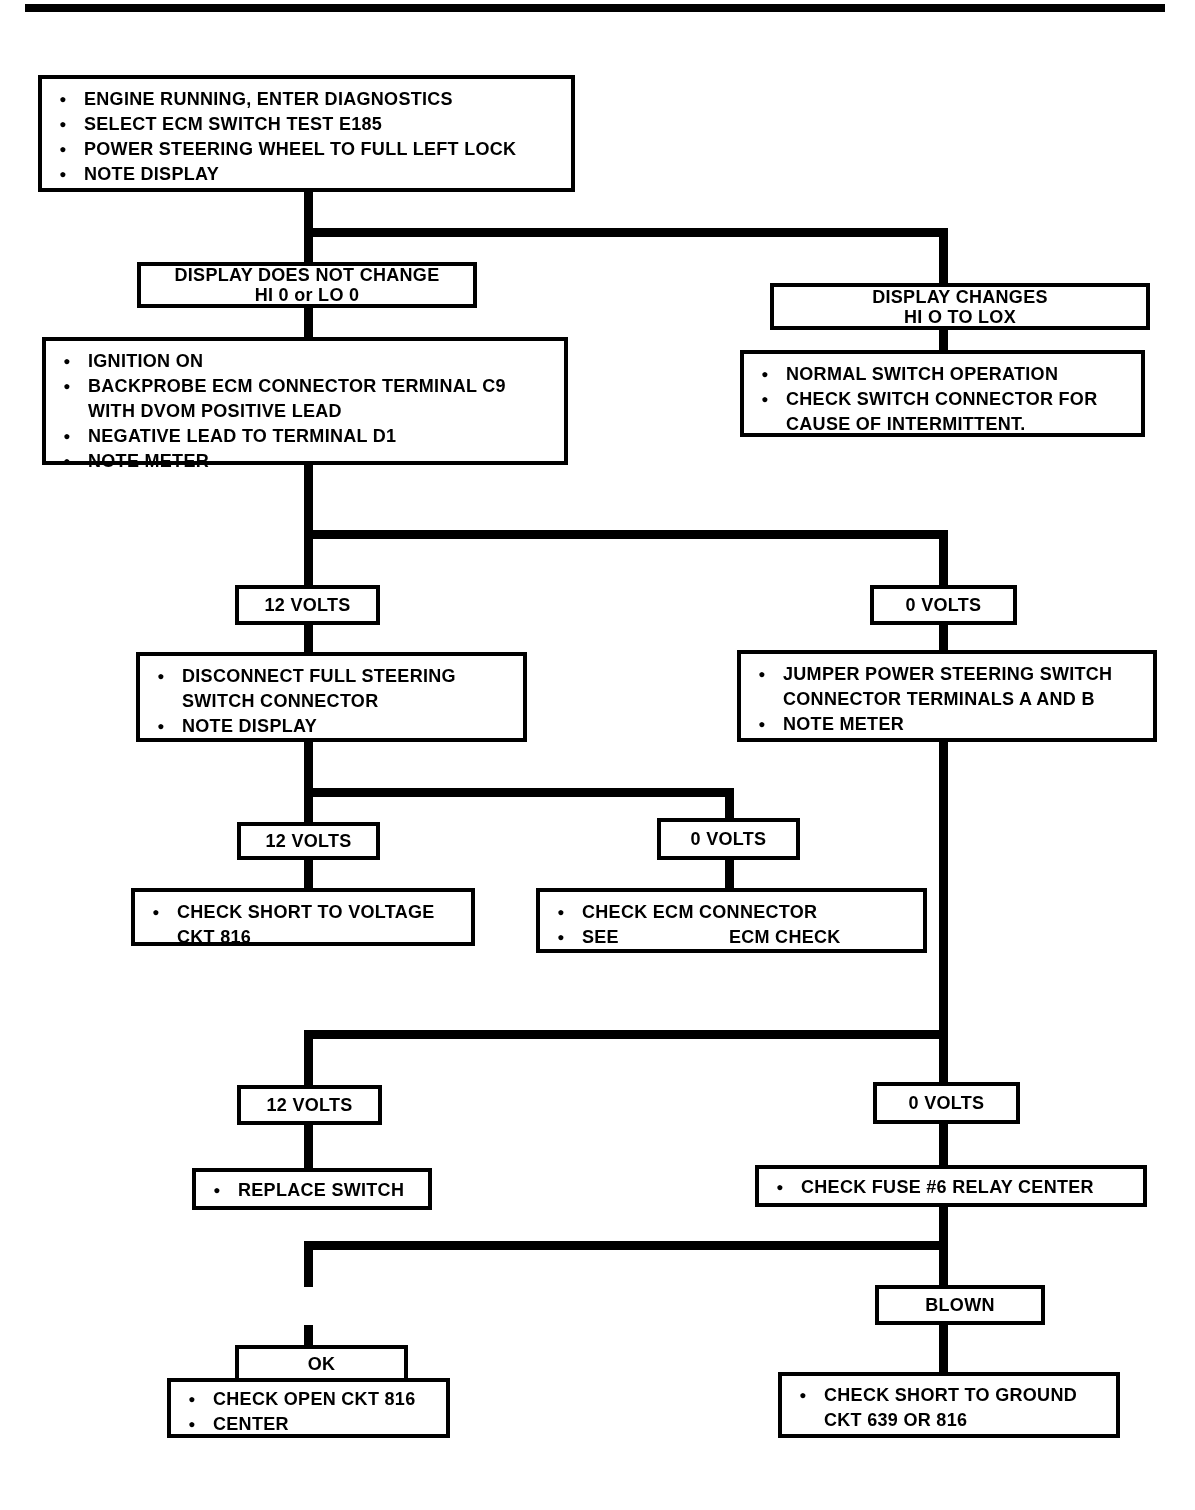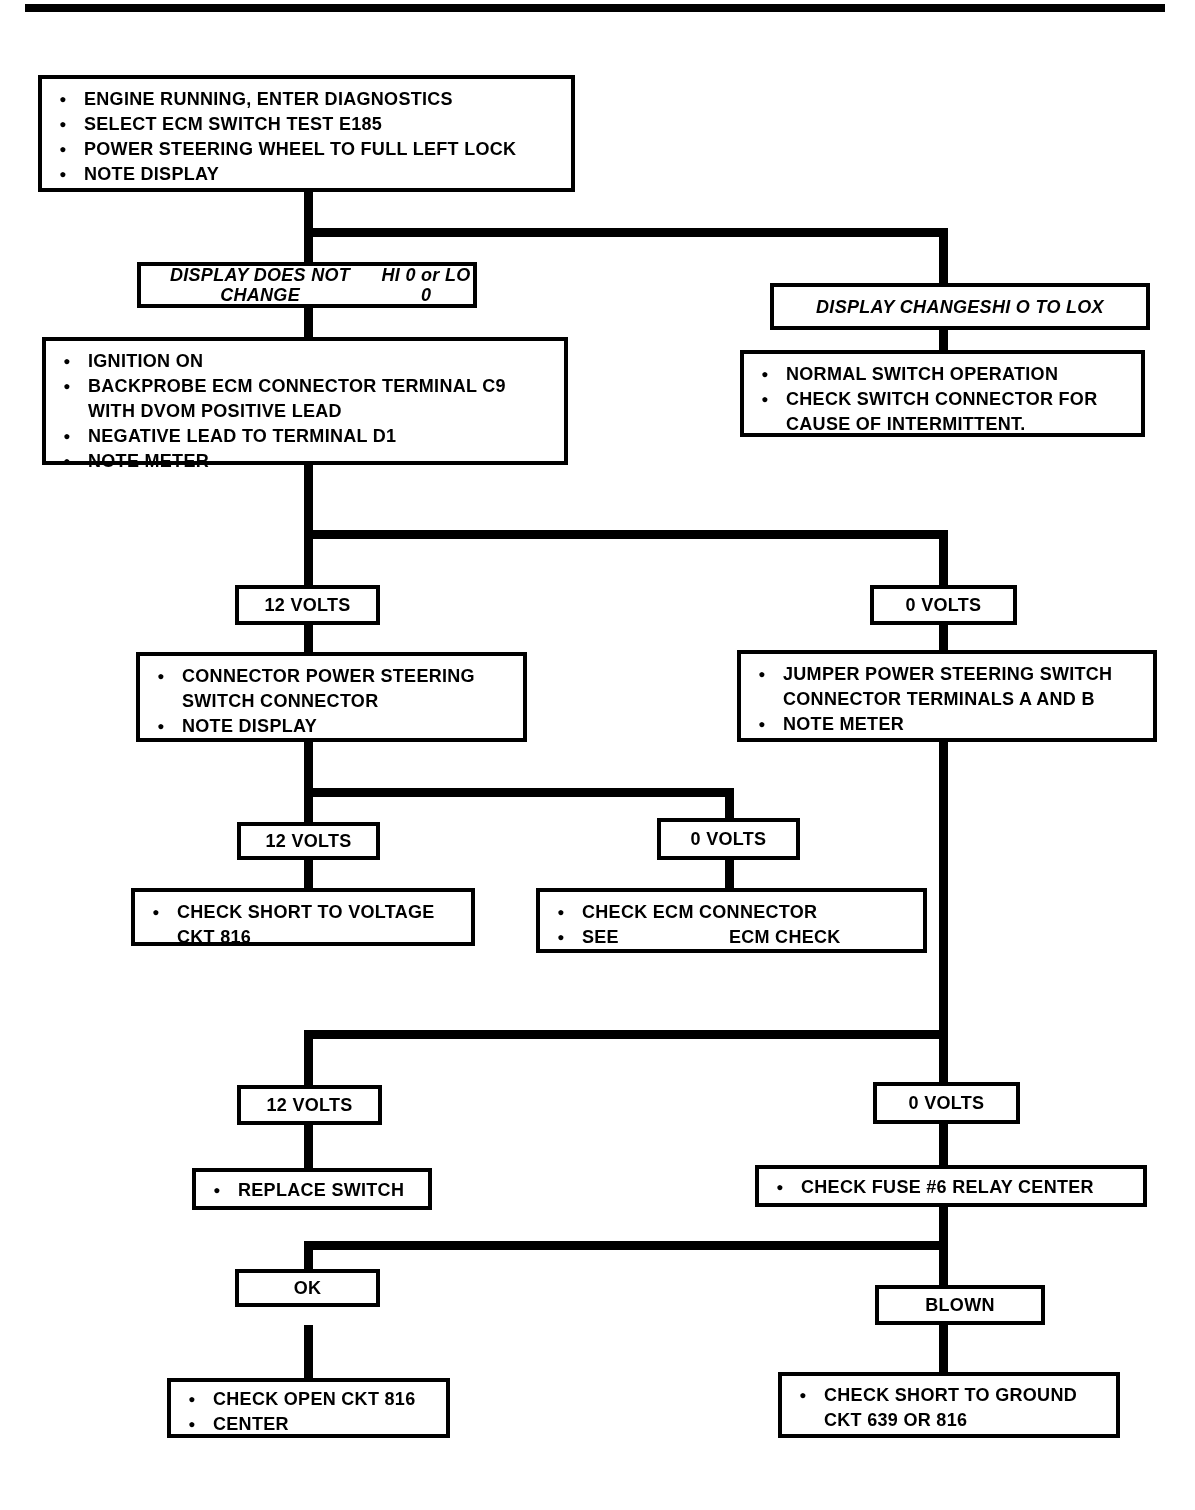--- a/index.html
+++ b/index.html
@@ -15,21 +15,21 @@
     box-sizing:border-box;letter-spacing:0.3px;
   }
   .bullets{font-size:18px;line-height:25px;padding:8px 8px 4px 12px;}
   .brow{display:flex;align-items:flex-start;}
   .bullet{flex:0 0 18px;font-size:12px;line-height:25px;text-align:center;}
   .btext{flex:1;padding-left:12px;}
   .cnode{
     display:flex;align-items:center;justify-content:center;
     text-align:center;font-size:18px;
   }
-  .cnode2{flex-direction:row;line-height:20px;font-style:italic;}
+  .cnode2{flex-direction:column;line-height:20px;}
   .gap{display:inline-block;width:110px;}
 </style>
 </head>
 <body>
 
 <div class="page">
 
   <div class="topbar" style="left:25px;top:4px;width:1140px;height:8px"></div>
 
   <div class="line" style="left:304px;top:192px;width:9px;height:70px"></div>
@@ -131,21 +131,21 @@
     <span>12 VOLTS</span>
   </div>
 
   <div class="node cnode" style="left:870px;top:585px;width:147px;height:40px">
     <span>0 VOLTS</span>
   </div>
 
   <div class="node bullets" style="left:136px;top:652px;width:391px;height:90px">
     <div class="brow">
       <span class="bullet">●</span>
-      <span class="btext">CONNECTOR POWER STEERING SWITCH CONNECTOR</span>
+      <span class="btext">DISCONNECT FULL STEERING SWITCH CONNECTOR</span>
     </div>
     <div class="brow">
       <span class="bullet">●</span>
       <span class="btext">NOTE DISPLAY</span>
     </div>
   </div>
 
   <div class="node bullets" style="left:737px;top:650px;width:420px;height:92px">
     <div class="brow">
       <span class="bullet">●</span>
@@ -200,21 +200,21 @@
     </div>
   </div>
 
   <div class="node bullets" style="left:755px;top:1165px;width:392px;height:42px;padding-top:6px">
     <div class="brow">
       <span class="bullet">●</span>
       <span class="btext">CHECK FUSE #6 RELAY CENTER</span>
     </div>
   </div>
 
-  <div class="node cnode" style="left:235px;top:1269px;width:145px;height:38px">
+  <div class="node cnode" style="left:235px;top:1345px;width:173px;height:38px">
     <span>OK</span>
   </div>
 
   <div class="node cnode" style="left:875px;top:1285px;width:170px;height:40px">
     <span>BLOWN</span>
   </div>
 
   <div class="node bullets" style="left:167px;top:1378px;width:283px;height:60px;padding-top:5px">
     <div class="brow">
       <span class="bullet">●</span>

